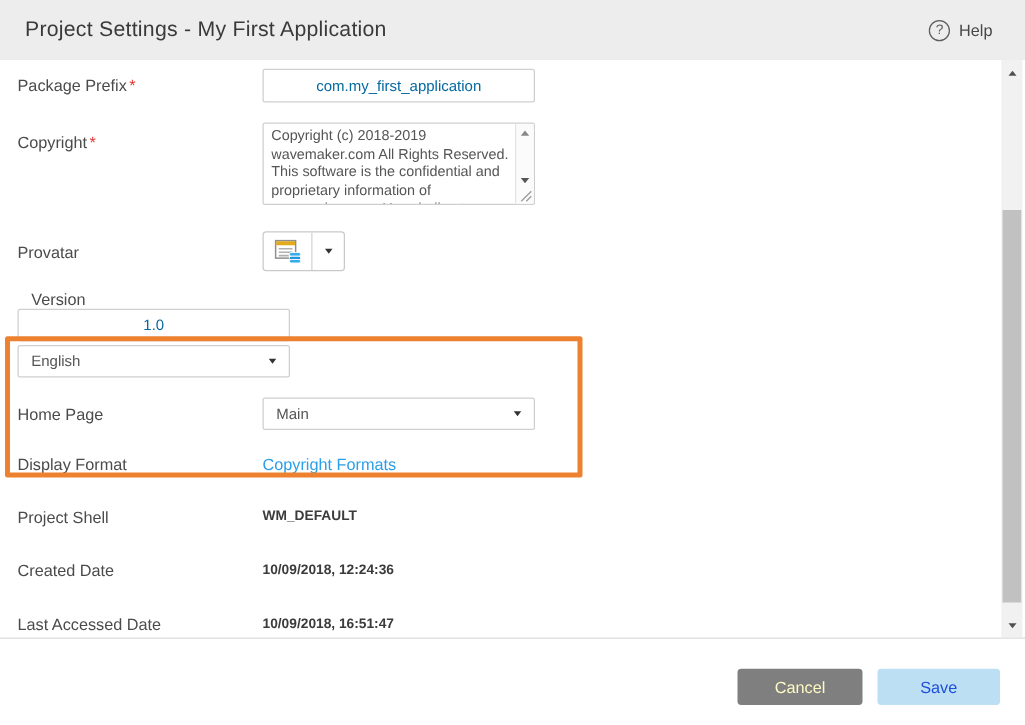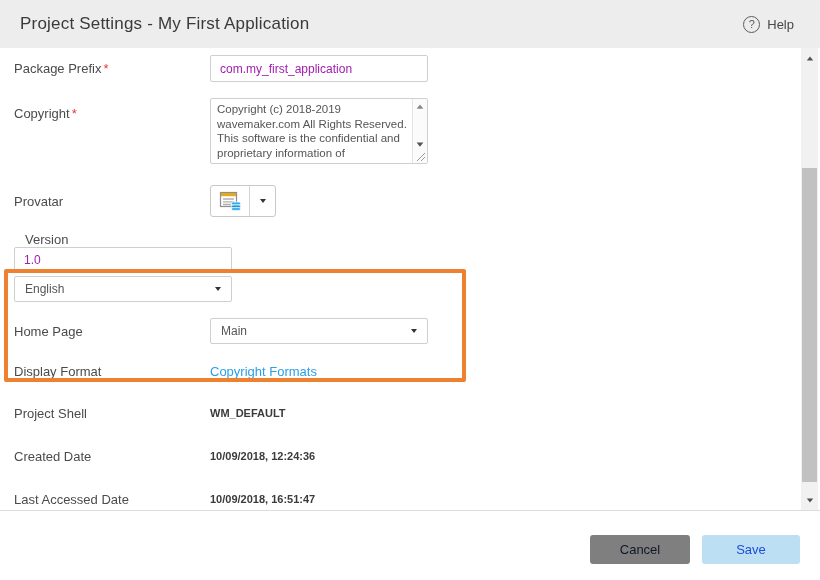--- a/index.html
+++ b/index.html
@@ -12,21 +12,21 @@
   .help-wrap { display:flex; align-items:center; gap:7px; cursor:pointer; }
   .help-circle { width:17px; height:17px; border:1.4px solid #5d5d5d; border-radius:50%; display:flex; align-items:center; justify-content:center; font-size:11px; color:#5d5d5d; }
   .help-label { font-size:13px; color:#474747; }
 
   
   .content { position:absolute; top:48px; left:0; width:704px; height:462px; background:#fff; overflow:hidden; }
   .row { position:absolute; left:14px; display:flex; align-items:center; }
   .lbl { width:196px; font-size:13px; color:#4b4b4b; flex:none; }
   .req { color:#e53935; margin-left:2px; }
 
-  .txt-input { width:218px; height:27px; border:1px solid #cfcfcf; border-radius:2px; padding:0 9px; font-size:12px; color:#a21caf; font-family:"Liberation Sans", sans-serif; background:#fff; outline:none; }
+  .txt-input { width:218px; height:27px; border:1px solid #cfcfcf; border-radius:2px; padding:0 9px; font-size:12px; color:#0369a1; font-family:"Liberation Sans", sans-serif; background:#fff; outline:none;text-align:center; }
 
   
   .ta { position:relative; width:218px; height:66px; border:1px solid #cfcfcf; border-radius:2px; background:#fff; overflow:hidden; }
   .ta-text { position:absolute; top:3px; left:6px; right:17px; bottom:0; font-size:11.5px; line-height:14.5px; color:#555; overflow:hidden; }
   .ta-scroll { position:absolute; top:0; right:0; width:15px; height:100%; border-left:1px solid #e4e4e4; background:#fbfbfb; display:flex; flex-direction:column; align-items:center; }
   .ta-scroll .spacer { flex:1; }
   .grip { width:11px; height:11px; margin-bottom:1px; }
 
   
   .tri-up { width:0; height:0; border-left:4px solid transparent; border-right:4px solid transparent; border-bottom:5px solid #555; }
@@ -55,21 +55,21 @@
   .sb-btn { position:absolute; left:0; width:17px; height:16px; display:flex; align-items:center; justify-content:center; cursor:pointer; }
   .sb-btn.up { top:2px; }
   .sb-btn.down { bottom:2px; }
   .sb-btn .tri-up { transform:scale(.8); border-bottom-color:#505050; }
   .sb-btn .tri-down { transform:scale(.8); border-top-color:#505050; }
   .sb-thumb { position:absolute; left:1px; top:120px; width:15px; height:314px; background:#c1c1c1; cursor:grab; }
 
   
   .ftr { position:absolute; top:510px; left:0; width:100%; height:70px; background:#fff; border-top:1px solid #dcdcdc; }
   .btn { position:absolute; top:24px; height:29px; border:none; border-radius:3px; font-size:13px; font-family:"Liberation Sans", sans-serif; cursor:pointer; }
-  .btn-cancel { right:130px; width:100px; background:#7f7f7f; color:#0f172a; }
+  .btn-cancel { right:130px; width:100px; background:#7f7f7f; color:#fef9c3; }
   .btn-save { right:20px; width:98px; background:#bddff4; color:#1d4ed8; cursor:default; }
 </style>
 </head>
 <body>
 
 <div id="dialog">
 
   <div class="hdr">
     <div class="hdr-title">Project Settings - My First Application</div>
     <div class="help-wrap">

